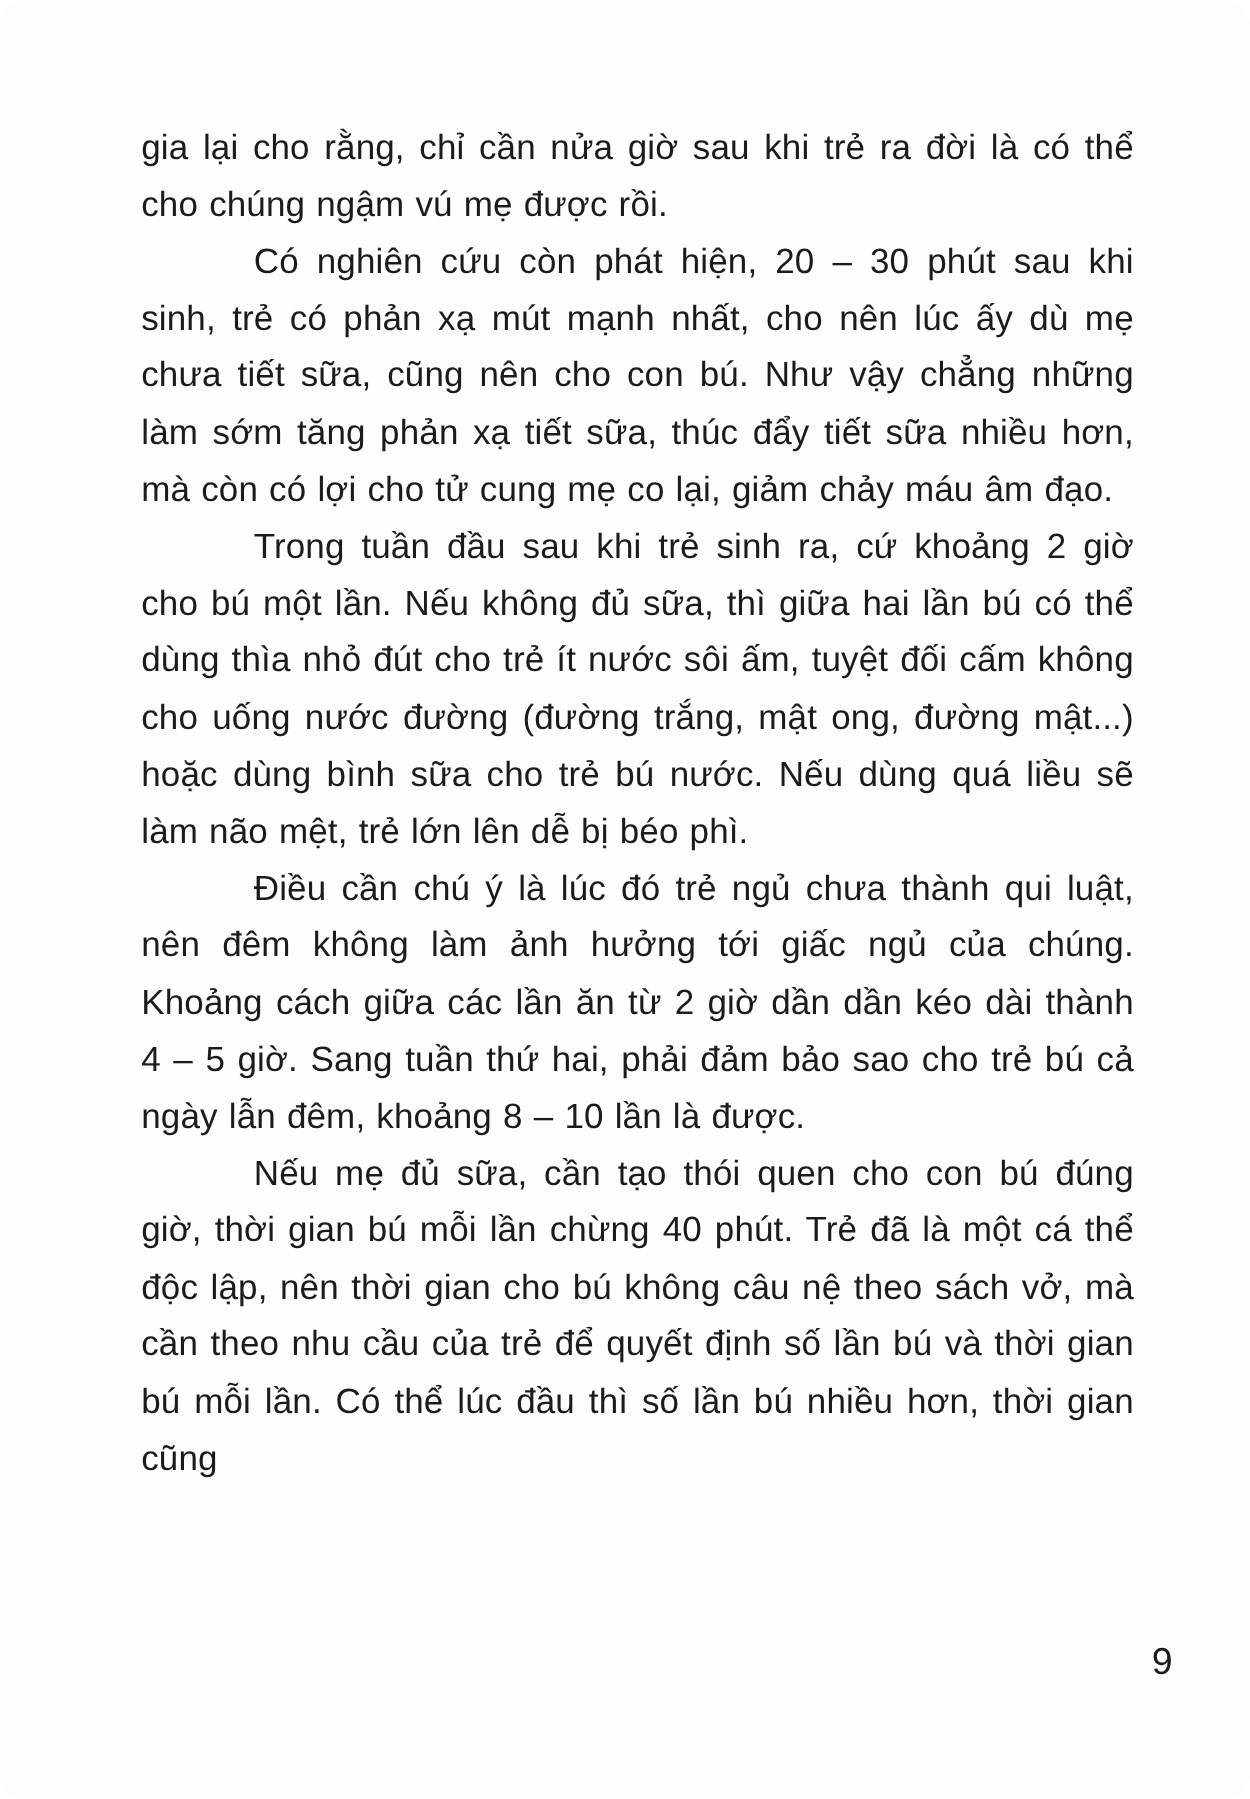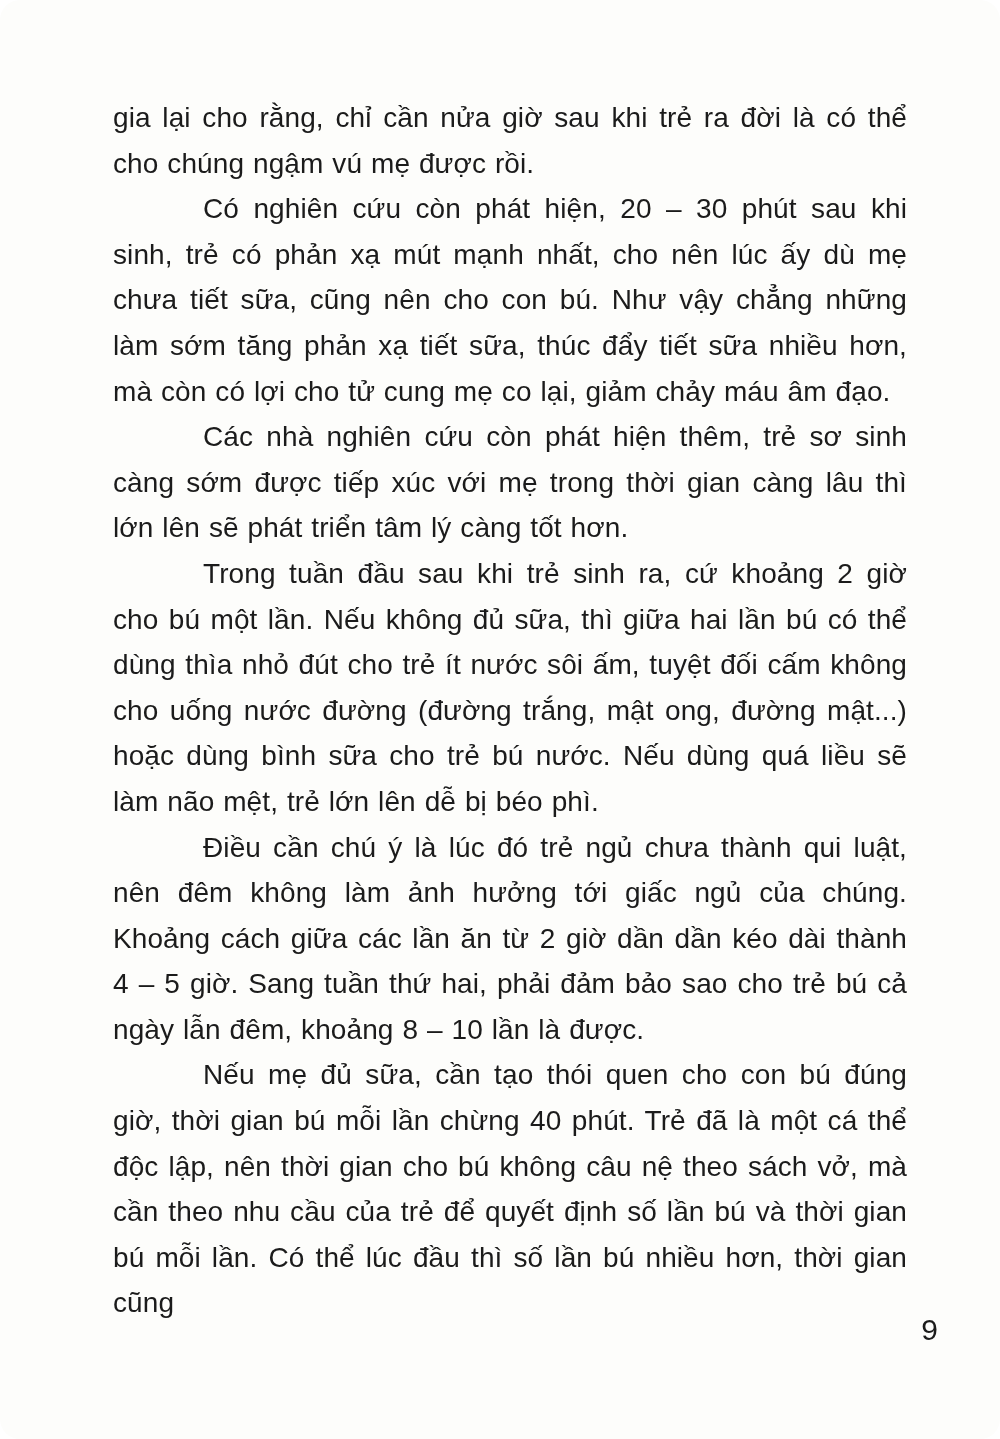--- a/index.html
+++ b/index.html
@@ -45,20 +45,19 @@
     color: #1b1b1b;
   }
 </style>
 </head>
 <body>
 
 <div class="page">
   <div class="content">
     <p class="para no-indent">gia lại cho rằng, chỉ cần nửa giờ sau khi trẻ ra đời là có thể cho chúng ngậm vú mẹ được rồi.</p>
     <p class="para">Có nghiên cứu còn phát hiện, 20 – 30 phút sau khi sinh, trẻ có phản xạ mút mạnh nhất, cho nên lúc ấy dù mẹ chưa tiết sữa, cũng nên cho con bú. Như vậy chẳng những làm sớm tăng phản xạ tiết sữa, thúc đẩy tiết sữa nhiều hơn, mà còn có lợi cho tử cung mẹ co lại, giảm chảy máu âm đạo.</p>
-    <p class="para">Các nhà nghiên cứu còn phát hiện thêm, trẻ sơ sinh càng sớm được tiếp xúc với mẹ trong thời gian càng lâu thì lớn lên sẽ phát triển tâm lý càng tốt hơn.</p>
     <p class="para">Trong tuần đầu sau khi trẻ sinh ra, cứ khoảng 2 giờ cho bú một lần. Nếu không đủ sữa, thì giữa hai lần bú có thể dùng thìa nhỏ đút cho trẻ ít nước sôi ấm, tuyệt đối cấm không cho uống nước đường (đường trắng, mật ong, đường mật...) hoặc dùng bình sữa cho trẻ bú nước. Nếu dùng quá liều sẽ làm não mệt, trẻ lớn lên dễ bị béo phì.</p>
     <p class="para">Điều cần chú ý là lúc đó trẻ ngủ chưa thành qui luật, nên đêm không làm ảnh hưởng tới giấc ngủ của chúng. Khoảng cách giữa các lần ăn từ 2 giờ dần dần kéo dài thành 4 – 5 giờ. Sang tuần thứ hai, phải đảm bảo sao cho trẻ bú cả ngày lẫn đêm, khoảng 8 – 10 lần là được.</p>
     <p class="para">Nếu mẹ đủ sữa, cần tạo thói quen cho con bú đúng giờ, thời gian bú mỗi lần chừng 40 phút. Trẻ đã là một cá thể độc lập, nên thời gian cho bú không câu nệ theo sách vở, mà cần theo nhu cầu của trẻ để quyết định số lần bú và thời gian bú mỗi lần. Có thể lúc đầu thì số lần bú nhiều hơn, thời gian cũng</p>
   </div>
 
   <div class="page-number">9</div>
 </div>
 
 </body></html>

